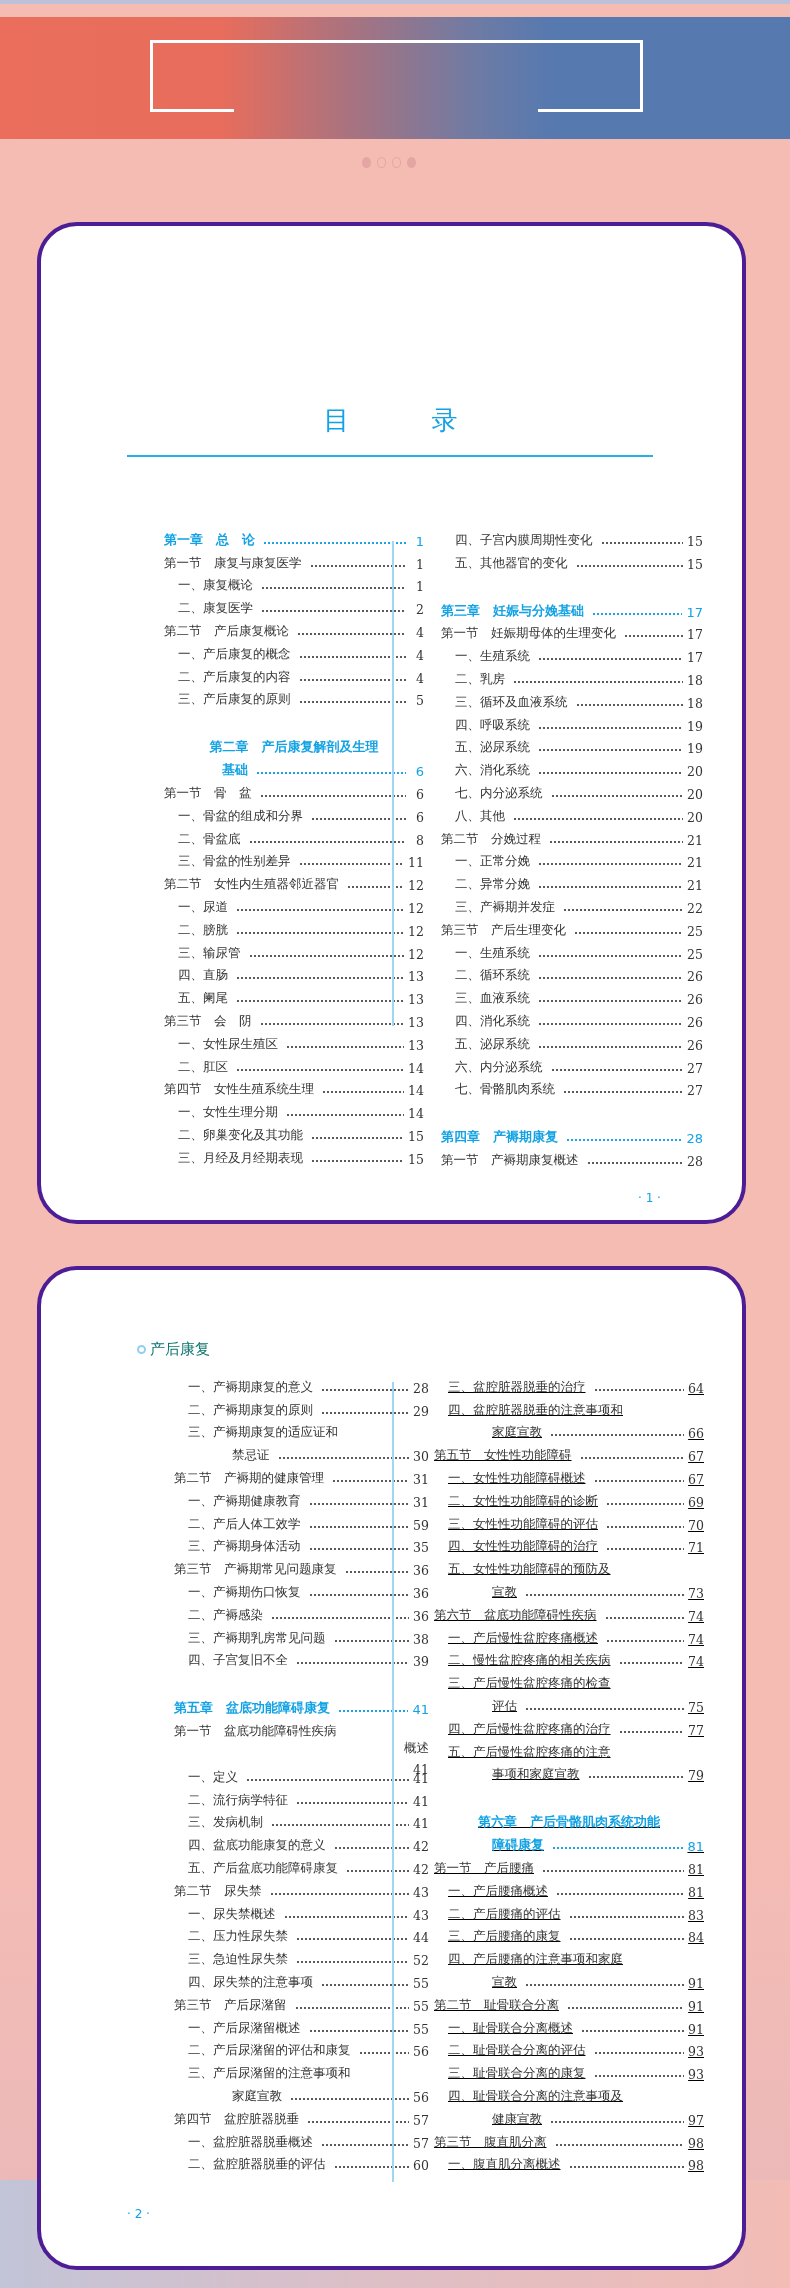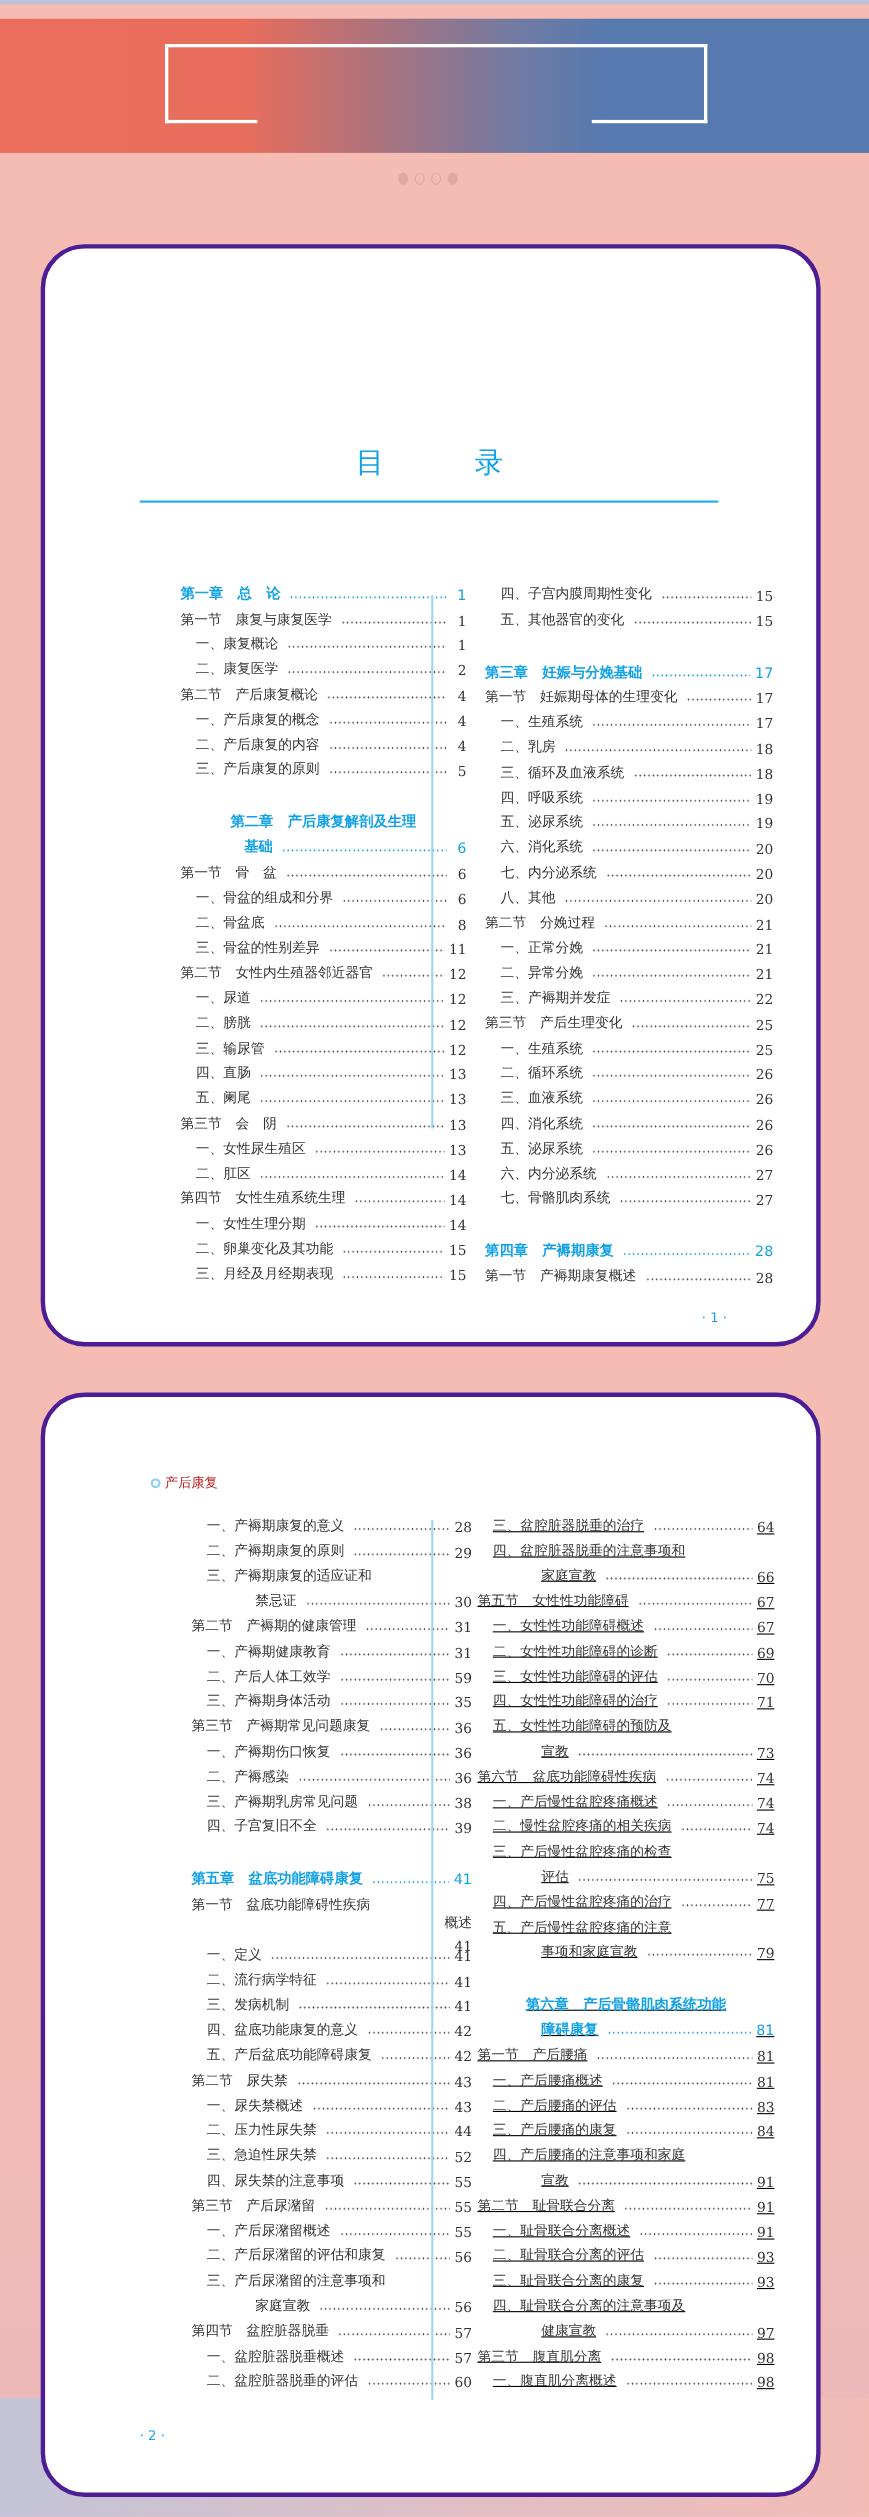--- a/index.html
+++ b/index.html
@@ -77,21 +77,21 @@
   .lvl-ch-c { padding-left: 58px; }
 
   .page-num {
     position: absolute; color: #13a2e4; font-family: "DejaVu Sans", "Liberation Sans", sans-serif;
     font-size: 12px;
   }
   .card1 .page-num { left: 597px; top: 965px; }
   .card2 .page-num { left: 86px; top: 937px; }
 
   .running-header {
-    position: absolute; left: 96px; top: 70px; color: #b91c1c; font-size: 12px;
+    position: absolute; left: 96px; top: 70px; color: #0f766e; font-size: 15px;
     display: flex; align-items: center; gap: 4px;
   }
   .ring { width: 9px; height: 9px; border: 2px solid #8fd0f2; border-radius: 50%; }
 </style>
 </head>
 <body>
 
 <div class="top-strip"></div>
 <div class="bottom-fade"></div>
 

